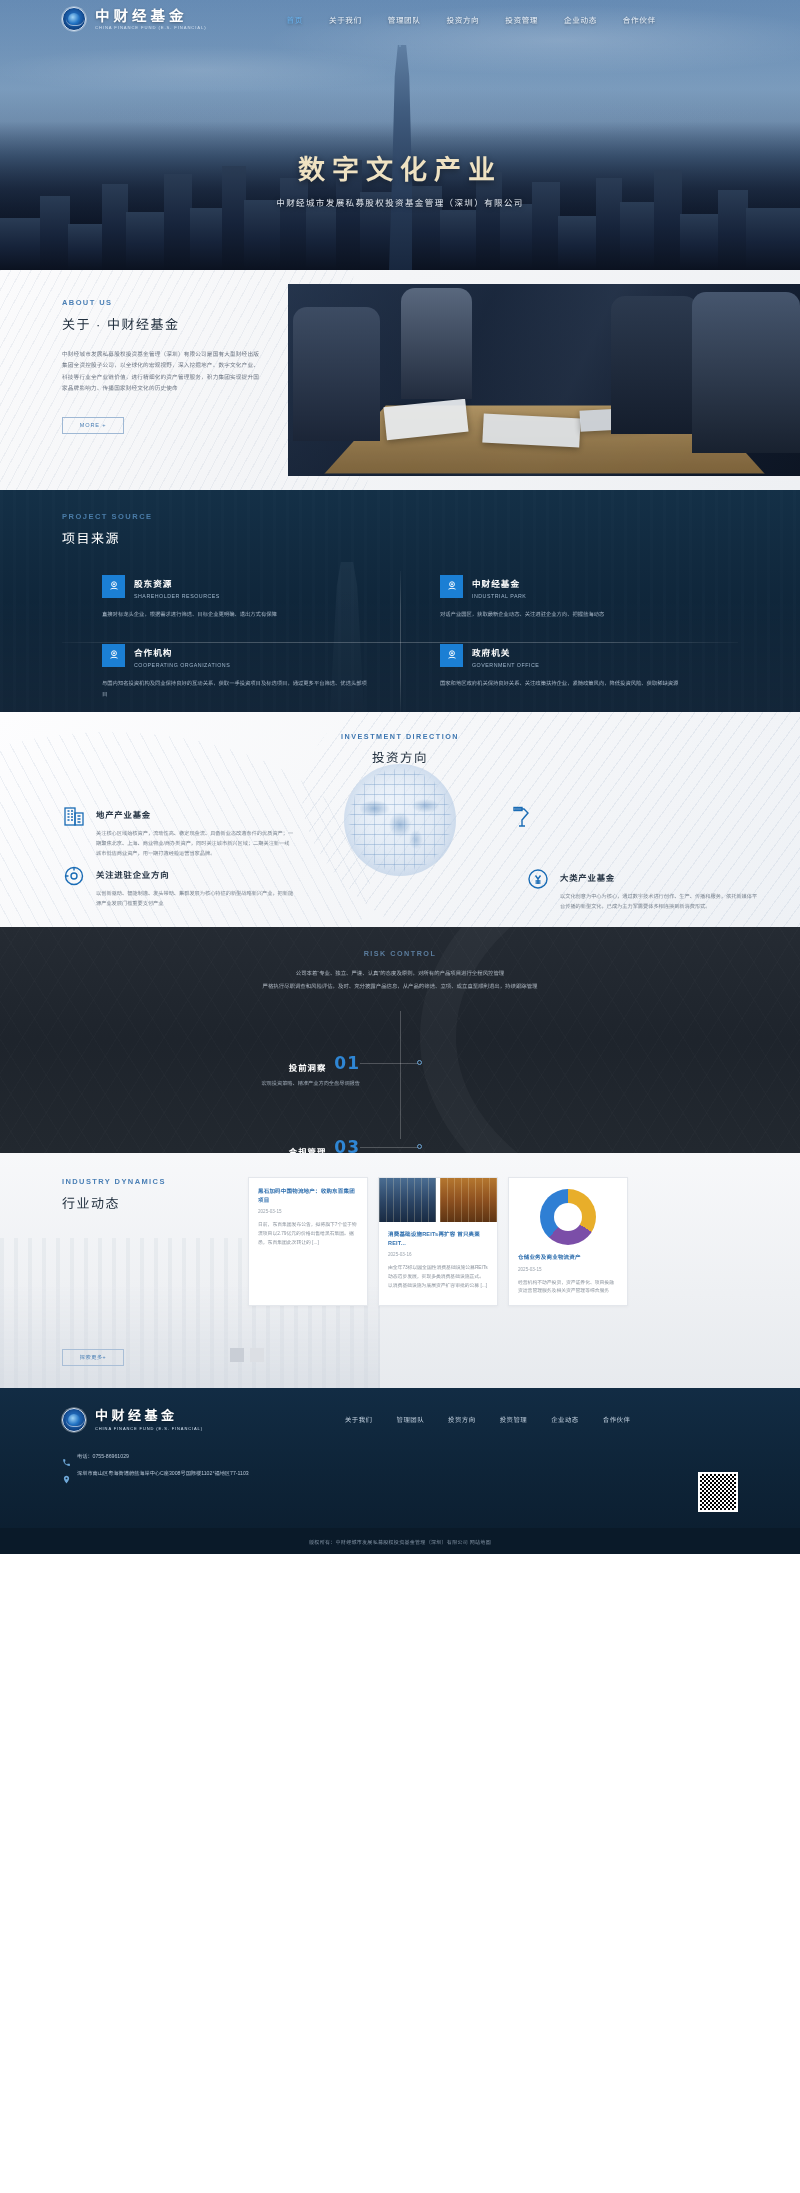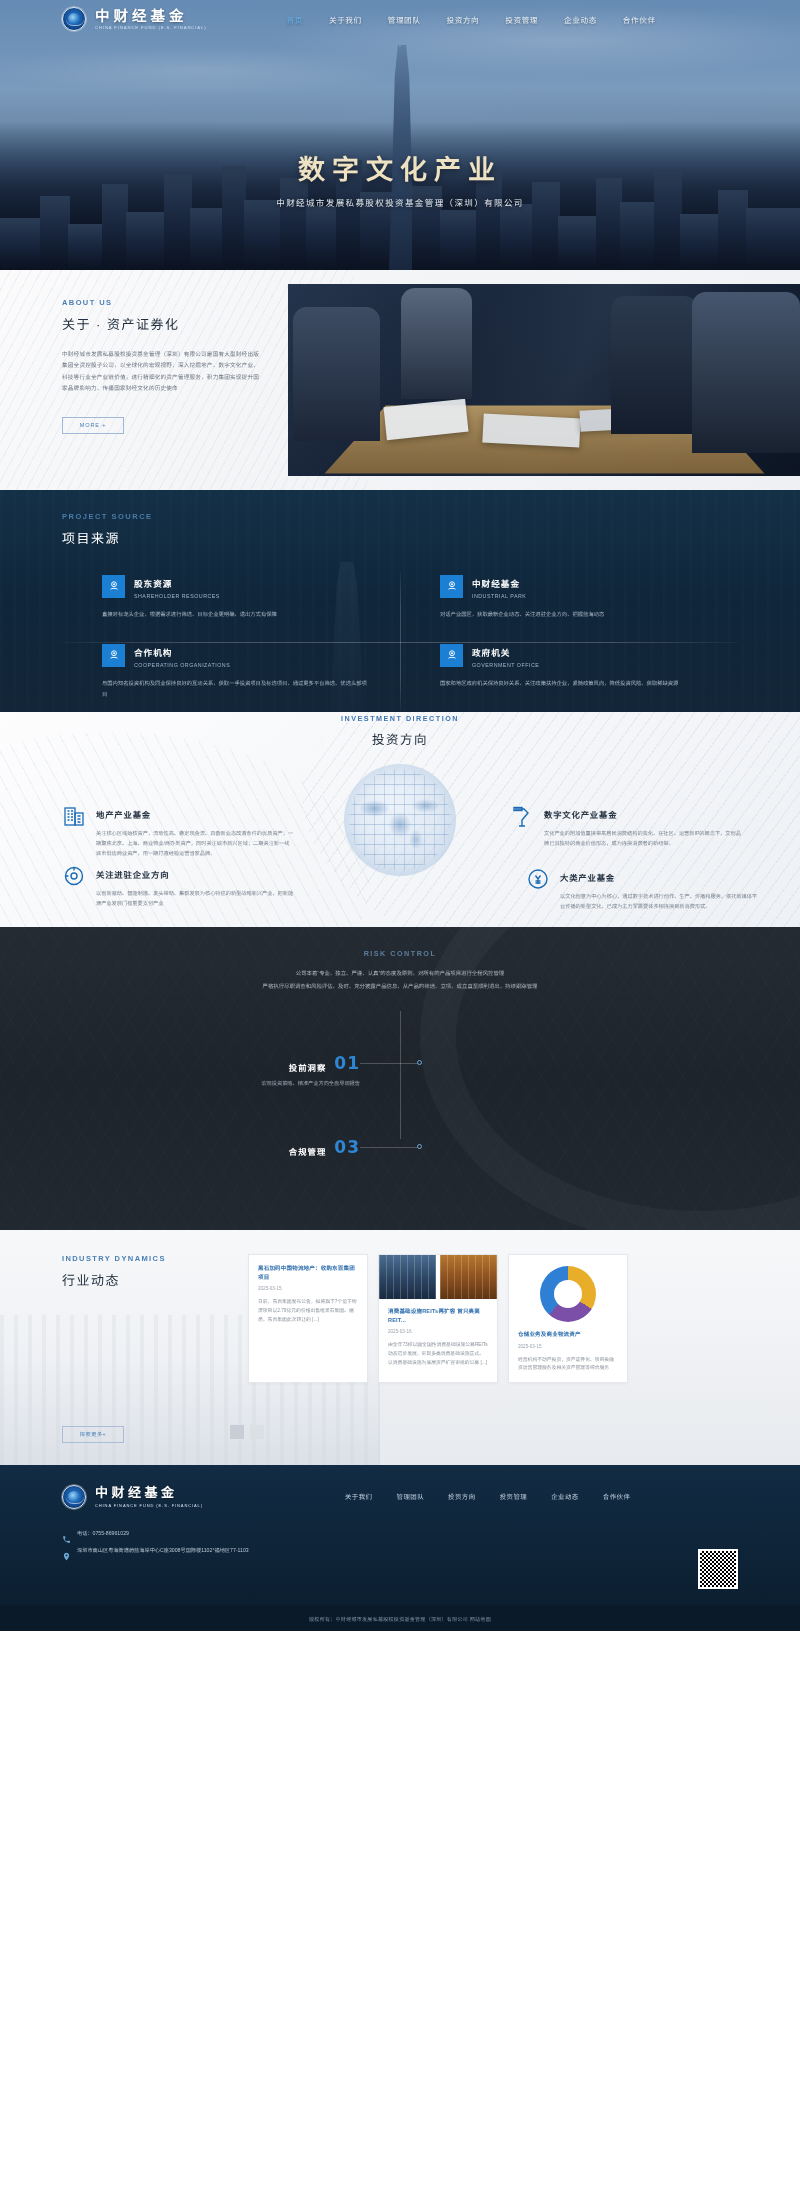--- a/index.html
+++ b/index.html
@@ -204,36 +204,36 @@
     -webkit-mask:radial-gradient(circle,#000 62%,transparent 66%);
   }
   .globe:after{
     content:""; position:absolute; left:14%; top:22%; width:72%; height:58%;
     background:
       radial-gradient(ellipse 22px 12px at 18% 30%, rgba(90,135,185,.55), transparent 70%),
       radial-gradient(ellipse 16px 18px at 50% 55%, rgba(90,135,185,.5), transparent 70%),
       radial-gradient(ellipse 20px 10px at 82% 26%, rgba(90,135,185,.45), transparent 70%),
       radial-gradient(ellipse 10px 14px at 70% 78%, rgba(90,135,185,.4), transparent 70%);
   }
-  .invdir-head { position:relative; padding-top:2px; text-align:center; }
+  .invdir-head { position:relative; padding-top:20px; text-align:center; }
   .eyebrow-c { font-size:7.2px; letter-spacing:1.5px; color:#3e76b0; font-weight:700; }
   .inv-title { font-size:12.5px; color:#23313f; margin-top:6px; letter-spacing:1.5px; }
   .inv-item { position:absolute; display:flex; gap:10px; width:232px; }
   .inv-L1 { left:62px; top:92px; }
   .inv-L2 { left:62px; top:152px; }
   .inv-R1 { right:58px; top:92px; }
   .inv-R2 { right:42px; top:155px; }
   .inv-ic { width:24px; height:24px; flex:none; color:#1a6cb5; }
   .inv-ic svg { width:24px; height:24px; }
   .inv-cn { font-size:8.4px; color:#253343; letter-spacing:.8px; font-weight:700; }
   .inv-tx { margin-top:6px; font-size:5.2px; line-height:1.95; color:#79838f; }
 
   
   .risk {
-    position:relative; width:800px; height:303px; overflow:hidden;
+    position:relative; width:800px; height:226px; overflow:hidden;
     background:linear-gradient(to bottom,#252b33 0%,#1e242c 50%,#22282f 100%);
   }
   .risk-bg {
     position:absolute; inset:0; opacity:.28;
     background:
       repeating-linear-gradient(58deg, rgba(255,255,255,.05) 0 1px, transparent 1px 20px),
       repeating-linear-gradient(-58deg, rgba(255,255,255,.05) 0 1px, transparent 1px 20px);
   }
   .risk-arc{
     position:absolute; right:-180px; top:-100px; width:560px; height:420px;
@@ -400,21 +400,21 @@
           <a href="#">合作伙伴</a>
         </div>
     </div>
   </div>
 
   <div class="about">
     <div class="about-lines"></div>
     <div class="about-inner">
       <div class="about-left">
         <div class="eyebrow">ABOUT US</div>
-        <div class="sec-title-dark">关于 · 资产证券化</div>
+        <div class="sec-title-dark">关于 · 中财经基金</div>
         <div class="about-body">中财经城市发展私募股权投资基金管理（深圳）有限公司是国有大型财经出版集团全资控股子公司，以全球化的宏观视野，深入挖掘地产、数字文化产业、科技等行业全产业链价值，进行精细化的资产管理服务，积力集团实现提升国家品牌影响力、传播国家财经文化的历史使命</div>
         <div class="more-btn">MORE +</div>
       </div>
     </div>
     <div class="about-photo">
       <div class="tbl"></div>
       <div class="paper p1"></div>
         <div class="paper p2"></div>
         <div class="paper p3"></div>
       <div class="person pa"></div>
@@ -497,21 +497,20 @@
               <rect x="13" y="9" width="8" height="12"></rect>
               <path d="M5.5 7h2M9 7h2M5.5 10h2M9 10h2M5.5 13h2M9 13h2M5.5 16h2M9 16h2M15.5 12h3M15.5 15h3M15.5 18h3"></path>
             </svg></span>
           <span><span class="inv-cn">地产产业基金</span><div class="inv-tx">关注核心区域始核资产，流动性高、稳定现金流、具备新业态改造条件的优质资产；一期聚焦北京、上海、商业物业/商办类资产，同时关注城市新兴区域；二期关注新一线城市低估商业资产，用一期打造经验运营当家品牌。</div></span>
         </div>
         <div class="inv-item inv-R1">
           <span class="inv-ic"><svg viewBox="0 0 24 24" fill="none" stroke="currentColor" stroke-width="1.4">
               <path d="M5 5h9l4 4-6 7v6M9 22h6"></path>
               <rect x="4" y="3.5" width="8" height="3"></rect>
             </svg></span>
-          <span><span class="inv-cn">数字文化产业基金</span><div class="inv-tx">文化产业的附加值直接带来居民消费结构的变化。在社区、运营新IP的概念下，文创品牌已其独特的商业价值形态，成为连接消费者的新纽带。</div></span>
         </div>
         <div class="inv-item inv-L2">
           <span class="inv-ic"><svg viewBox="0 0 24 24" fill="none" stroke="currentColor" stroke-width="1.4">
               <circle cx="12" cy="12" r="8.5"></circle>
               <circle cx="12" cy="12" r="3"></circle>
               <path d="M12 3.5v3M3.5 12h3"></path>
             </svg></span>
           <span><span class="inv-cn">关注进驻企业方向</span><div class="inv-tx">以创新驱动、智能制造、发头带动、集群发展为核心特征的新型战略新兴产业，把新能源产业发展门槛重要支付产业</div></span>
         </div>
         <div class="inv-item inv-R2">

